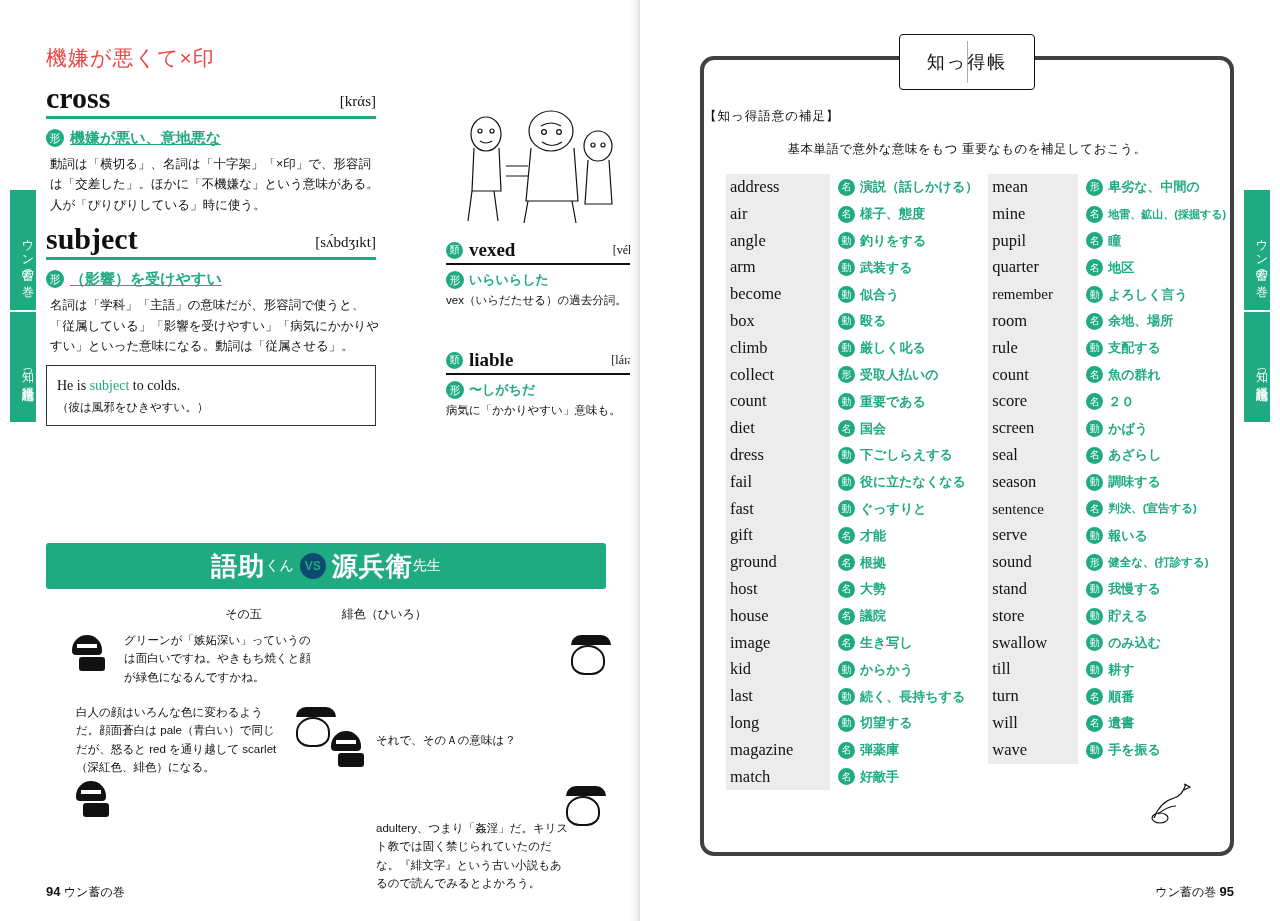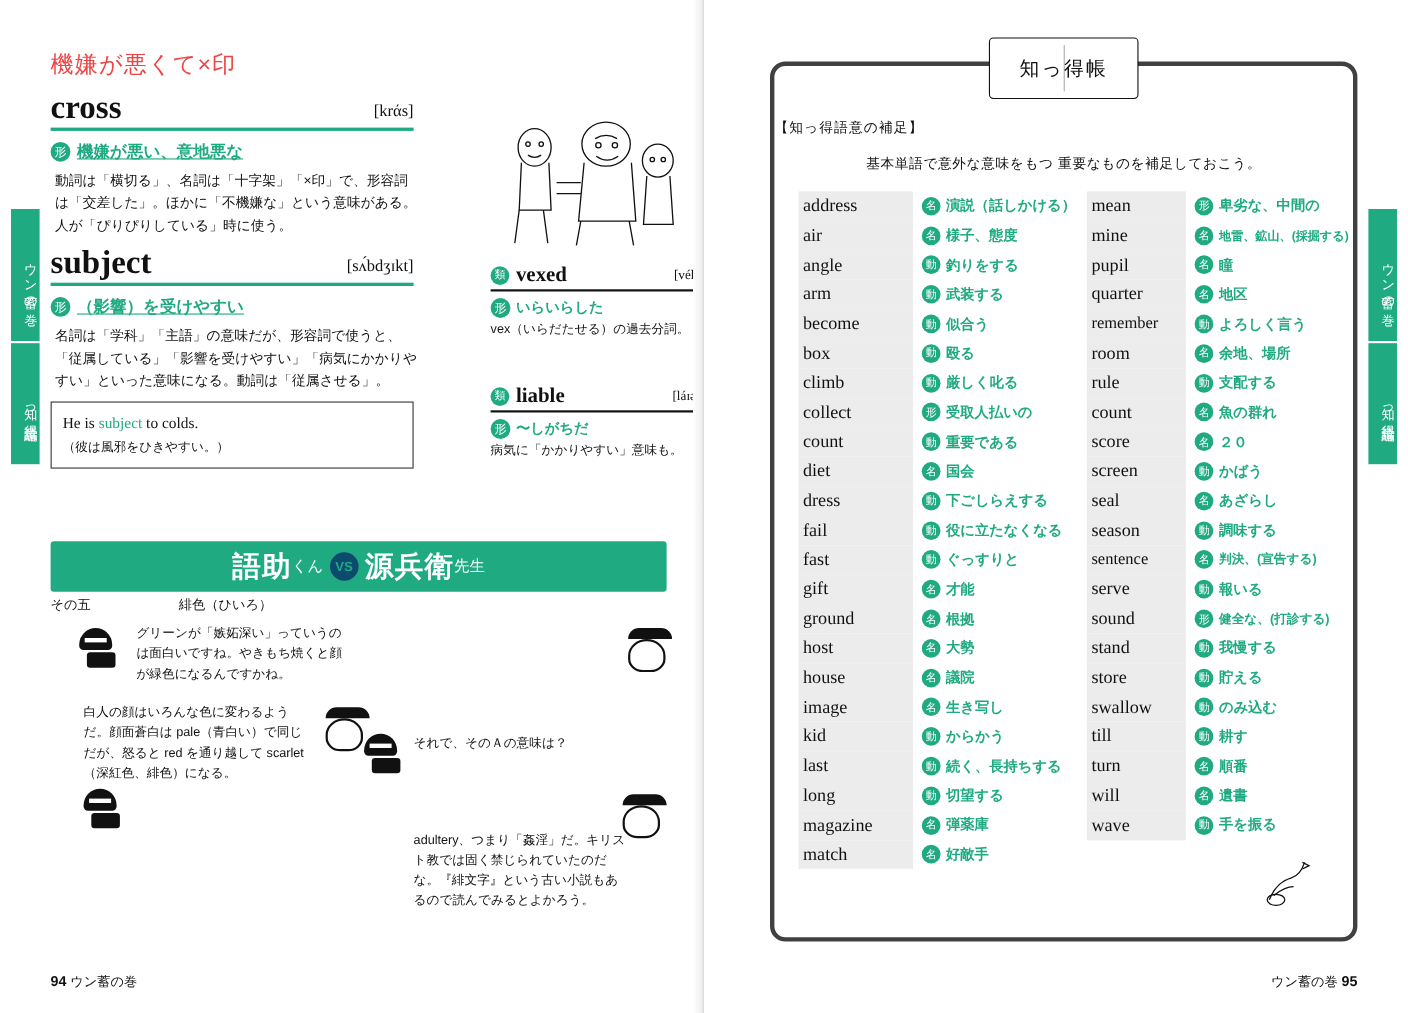--- a/index.html
+++ b/index.html
@@ -71,33 +71,33 @@
     display:inline-flex; align-items:center; justify-content:center;
     width:17px; height:17px; border-radius:50%; background:#1faa82; color:#fff; font-size:10px; flex:none;
   }
   .rel-word { font-family:"Liberation Serif", serif; font-size:19px; font-weight:bold; }
   .rel-pron { margin-left:auto; font-family:"Liberation Serif", serif; font-size:12px; }
   .rel-def { display:flex; gap:5px; align-items:center; margin-top:6px; }
   .rel-def .jp { color:#1faa82; font-weight:bold; font-size:13px; }
   .rel-note { font-size:11.5px; line-height:1.6; margin-top:2px; }
 
   
-  .comic { position:absolute; left:46px; top:492px; width:560px; }
+  .comic { position:absolute; left:46px; top:543px; width:560px; }
   .comic-bar {
     height:46px; background:#1faa82; border-radius:3px; position:relative;
     display:flex; align-items:center; justify-content:center; color:#fff;
   }
   .comic-bar .t1 { font-size:26px; font-weight:bold; letter-spacing:1px; }
   .comic-bar .small { font-size:14px; }
   .vs {
     display:inline-flex; align-items:center; justify-content:center;
     width:26px; height:26px; border-radius:50%; background:#0c4a6e; color:#1faa82;
     font-size:12px; font-weight:bold; margin:0 6px;
   }
-  .comic-sub { display:flex; gap:80px; font-size:12px; margin-top:4px; }
+  .comic-sub { display:flex; justify-content:center; gap:80px; font-size:12px; margin-top:17px; }
   .bubbles { position:relative; margin-top:8px; height:200px; font-size:11.5px; line-height:1.6; }
   .bub { position:absolute; }
   .b1 { left:78px; top:0; width:190px; }
   .b2 { left:330px; top:0; width:195px; }
   .b3 { left:30px; top:72px; width:205px; }
   .b4 { left:330px; top:100px; width:195px; }
   .b5 { left:78px; top:150px; width:190px; }
   .chara {
     position:absolute; width:40px; height:44px;
   }

